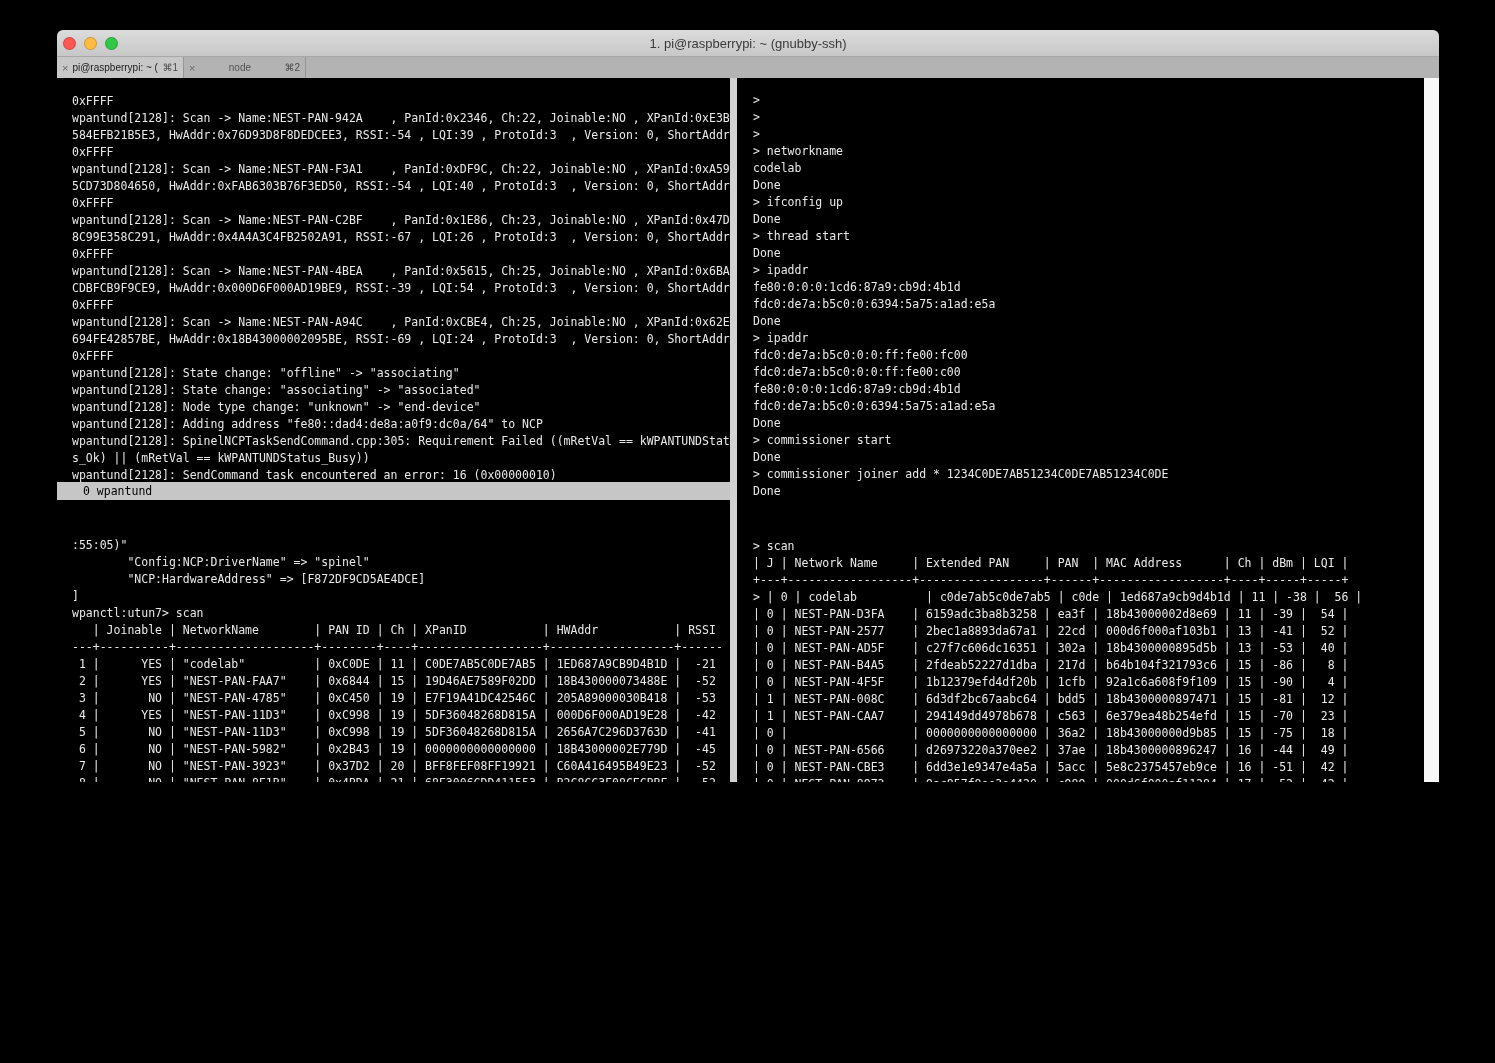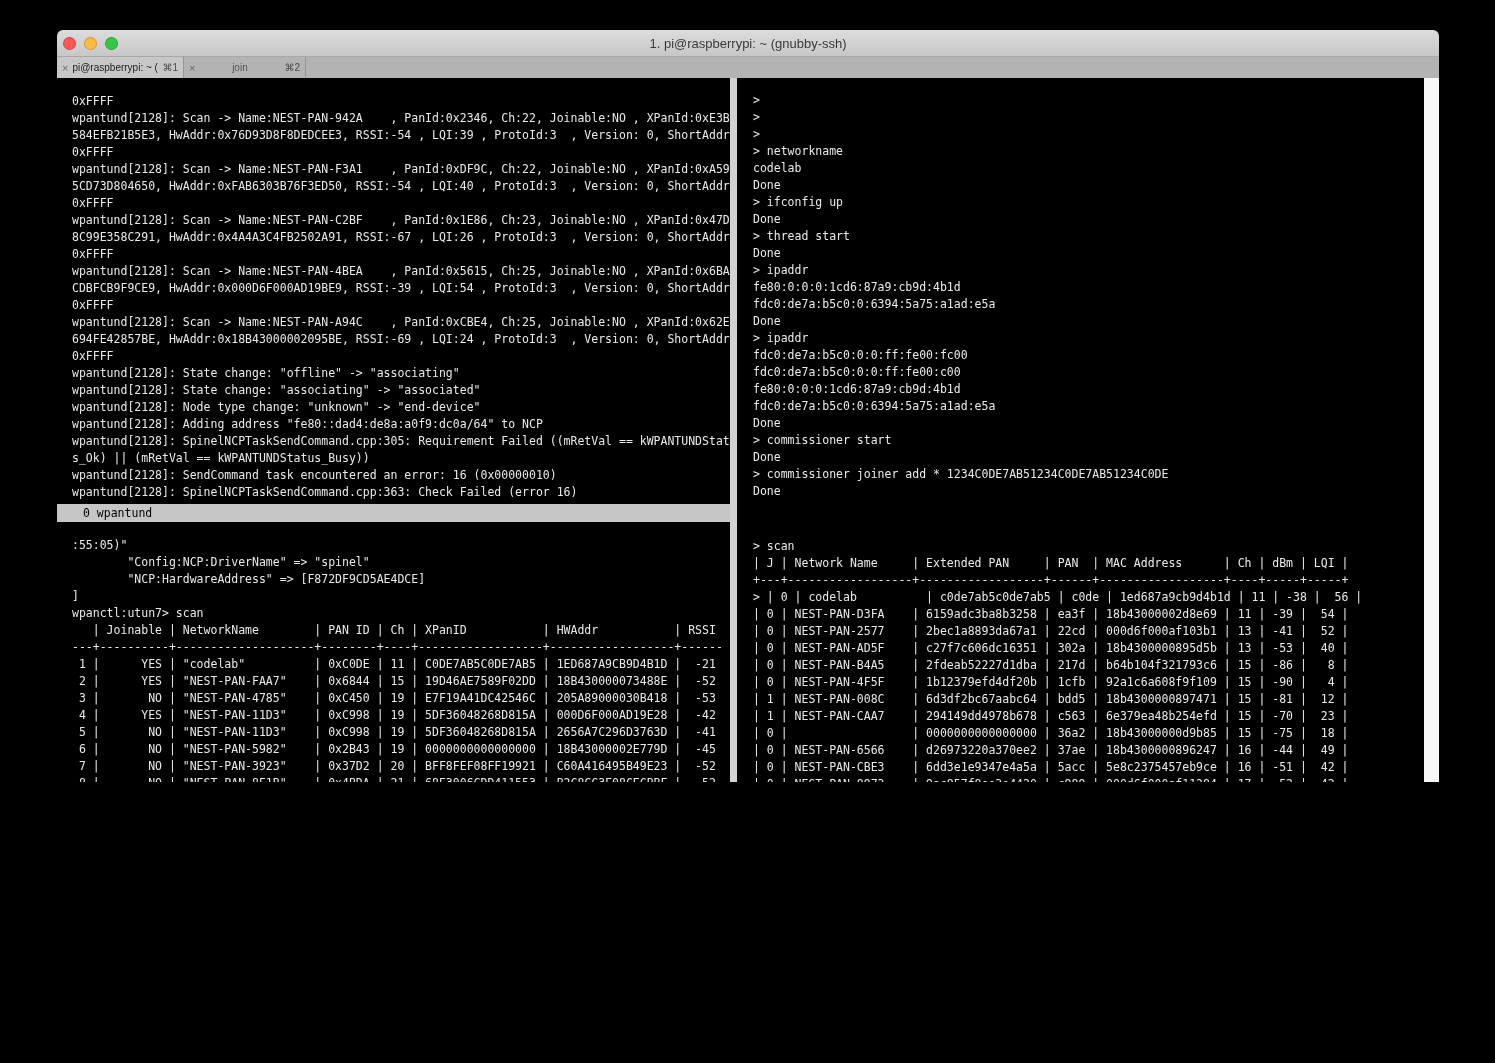--- a/index.html
+++ b/index.html
@@ -27,21 +27,21 @@
   .pane{position:absolute;overflow:hidden;color:#e9e9e9;}
   .pane pre{margin:11px;font-family:"DejaVu Sans Mono",monospace;font-size:11.5px;
             line-height:17px;white-space:pre;}
   .pane-tl{left:0;top:0;width:673px;height:427px;padding:4px 0 0 4px;box-sizing:border-box;}
   .pane-tr{left:680px;top:0;width:687px;height:427px;padding:3px 0 0 5px;box-sizing:border-box;}
   .pane-bl{left:0;top:445px;width:673px;height:440px;padding:3px 0 0 4px;box-sizing:border-box;}
   .pane-br{left:680px;top:445px;width:687px;height:440px;padding:4px 12px 0 5px;box-sizing:border-box;}
   .statusbar{position:absolute;height:18px;background:#c6c6c6;color:#000;
              font-size:11.5px;line-height:18px;padding-left:26px;box-sizing:border-box;
              white-space:pre;}
-  .sb-0{left:0;top:426px;width:673px;} .sb-3{left:680px;top:427px;width:687px;}
+  .sb-0{left:0;top:404px;width:673px;} .sb-3{left:680px;top:427px;width:687px;}
   .sb-1{left:0;top:885px;width:673px;} .sb-4{left:680px;top:885px;width:687px;}
   .divider{position:absolute;left:673px;top:0;width:7px;height:903px;background:#d2d2d2;}
   .scrollbar{position:absolute;left:1367px;top:0;width:15px;height:904px;background:#f8f8f8;}
   .thumb{position:absolute;left:3px;top:884px;width:9px;height:18px;background:#a0a0a0;border-radius:4.5px;}
   .promptline{font-size:11.5px;line-height:17px;white-space:pre;display:flex;margin-left:24px;}
   .cursor{display:inline-block;width:7px;height:14px;background:#dcdcdc;}
 </style>
 </head>
 <body>
 
@@ -58,21 +58,21 @@
     </div>
 
     <div class="tabbar">
       <div class="tab active" style="width:127px;">
         <span class="x">×</span>
         <span class="lbl">pi@raspberrypi: ~ (g...</span>
         <span class="cmd">⌘1</span>
       </div>
       <div class="tab inactive" style="width:122px;">
         <span class="x">×</span>
-        <span class="lbl">join</span>
+        <span class="lbl">node</span>
         <span class="cmd">⌘2</span>
       </div>
     </div>
 
     <div class="content">
 
       <div class="pane pane-tl">
         <pre>0xFFFF
 wpantund[2128]: Scan -&gt; Name:NEST-PAN-942A    , PanId:0x2346, Ch:22, Joinable:NO , XPanId:0xE3B7
 584EFB21B5E3, HwAddr:0x76D93D8F8DEDCEE3, RSSI:-54 , LQI:39 , ProtoId:3  , Version: 0, ShortAddr:

